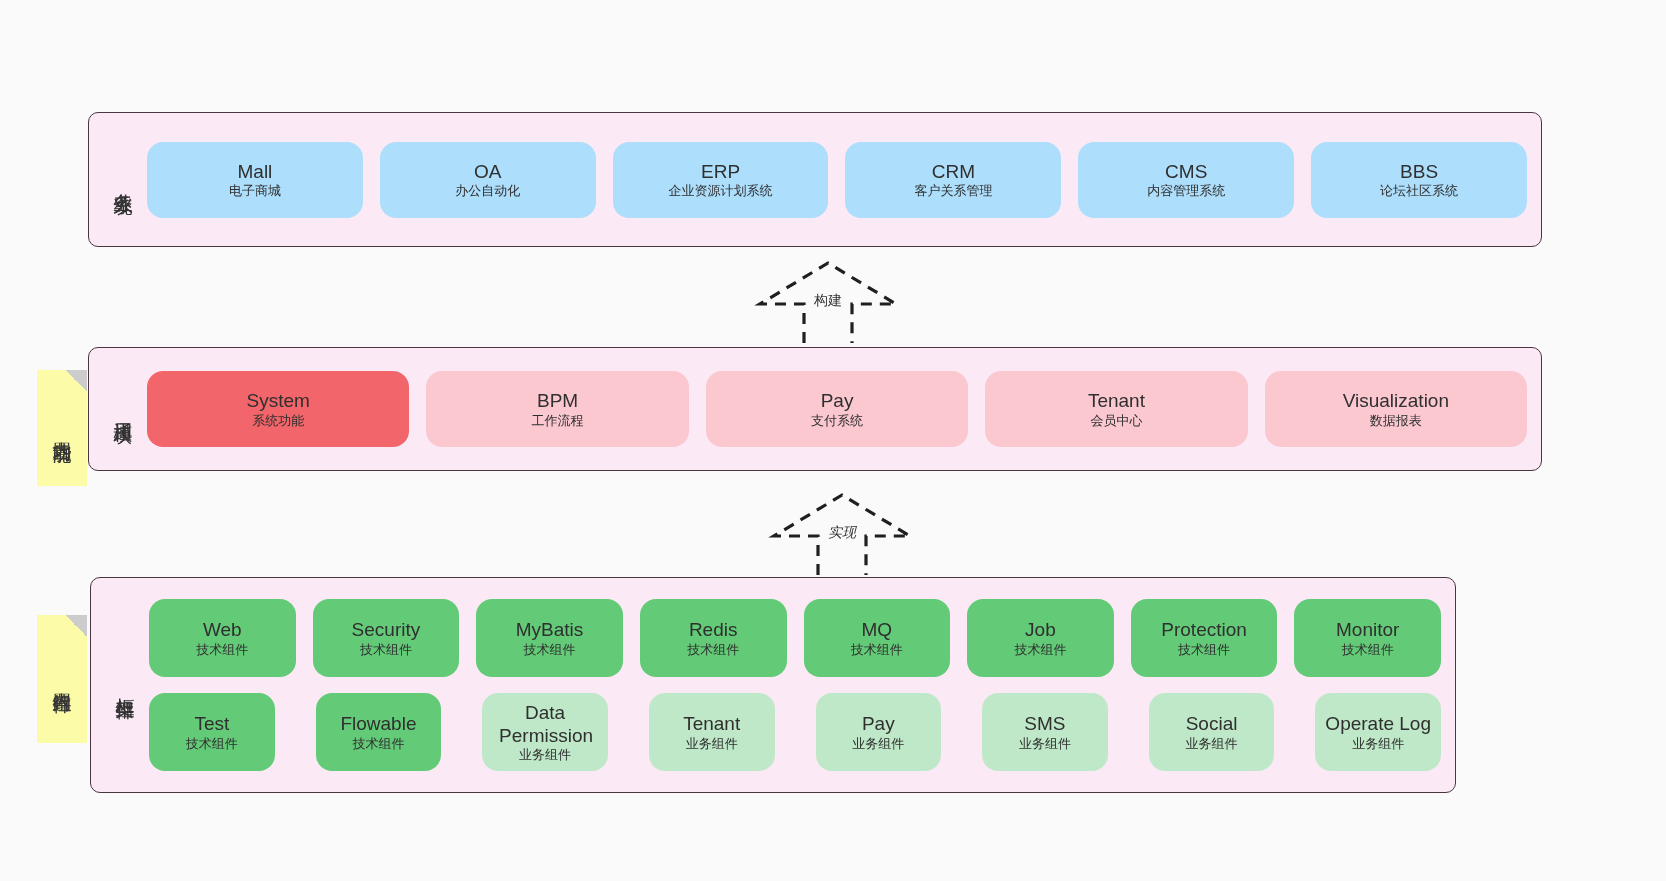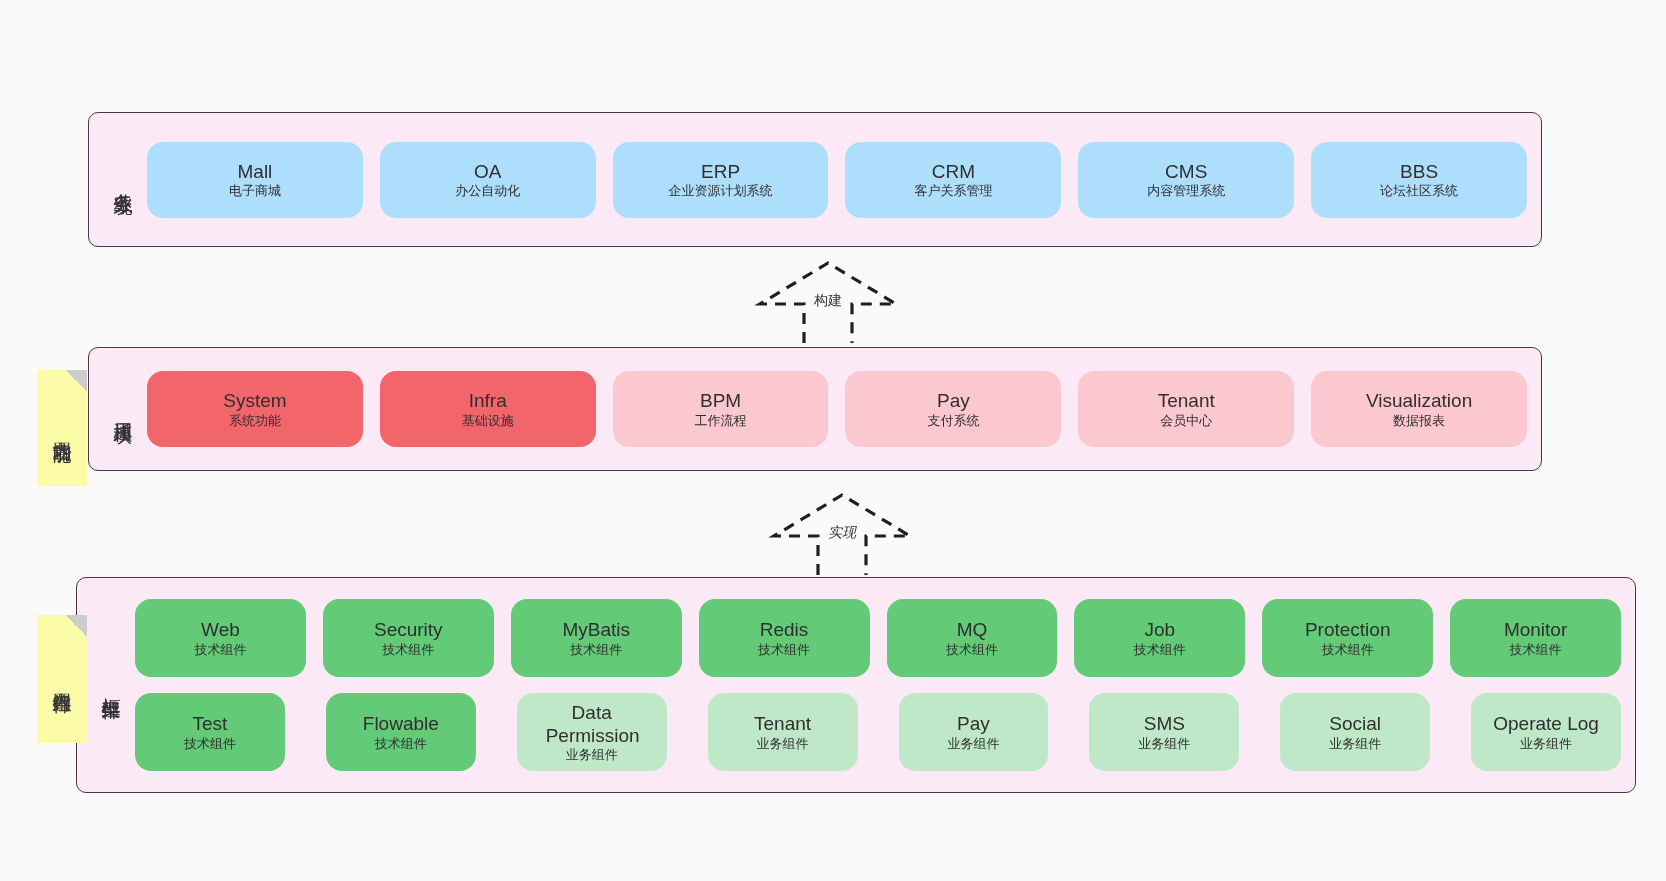--- a/index.html
+++ b/index.html
@@ -165,24 +165,20 @@
   </div>
 
   <div class="layer" style="left:88px;top:347px;width:1454px;height:124px;">
     <div class="layer-title">通用模块</div>
     <div class="layer-body">
       <div class="row" style="height:76px;">
         <div class="card c-red">
           <span class="t1">System</span>
           <span class="t2">系统功能</span>
         </div>
-        <div class="card c-red">
-          <span class="t1">Infra</span>
-          <span class="t2">基础设施</span>
-        </div>
         <div class="card c-pink">
           <span class="t1">BPM</span>
           <span class="t2">工作流程</span>
         </div>
         <div class="card c-pink">
           <span class="t1">Pay</span>
           <span class="t2">支付系统</span>
         </div>
         <div class="card c-pink">
           <span class="t1">Tenant</span>
@@ -201,21 +197,21 @@
       <path d="M46 83 L46 44 L2 44 L70 3 L138 44 L94 44 L94 83" stroke="#1f1f1f" stroke-width="3.2" stroke-dasharray="11 8" stroke-linecap="butt" stroke-linejoin="miter" fill="none"></path>
     </svg>
     <span class="alabel" style="top:32px;">实现</span>
   </div>
 
   <div class="note" style="left:37px;top:615px;width:50px;height:128px;">
     <span class="fold"></span>
     <span>内置组件</span>
   </div>
 
-  <div class="layer" style="left:76px;top:577px;width:1560px;height:216px;">
+  <div class="layer" style="left:90px;top:577px;width:1366px;height:216px;">
     <div class="layer-title">框架组件</div>
     <div class="layer-body">
 
       <div class="row" style="height:78px;">
         <div class="card c-green">
           <span class="t1">Web</span>
           <span class="t2">技术组件</span>
         </div>
         <div class="card c-green">
           <span class="t1">Security</span>

